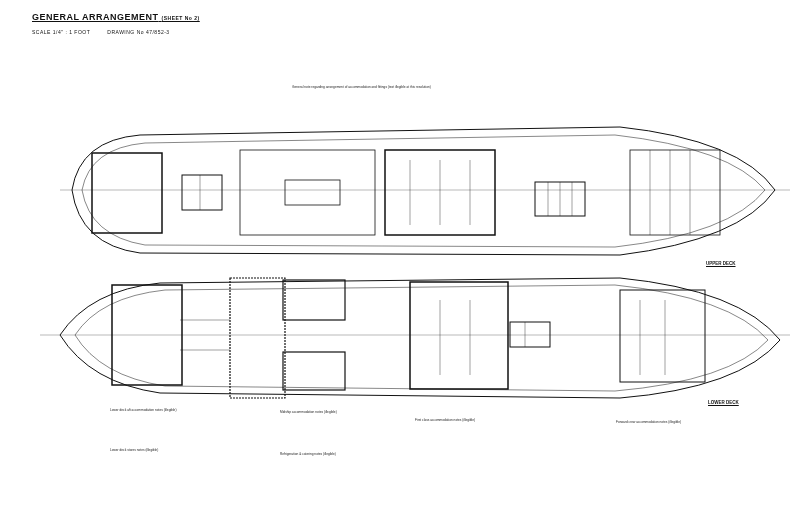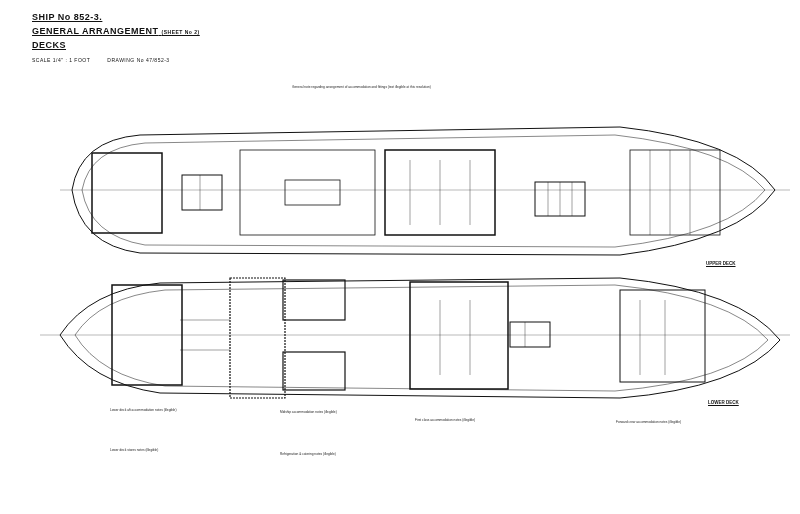--- a/index.html
+++ b/index.html
@@ -8,23 +8,21 @@
   .title-block div { margin-bottom:4px; text-decoration:underline; font-weight:bold; }
   .title-block .sub { font-size:5px; font-weight:normal; display:inline-block; margin-right:14px; }
   .note { position:absolute; font-size:3.2px; line-height:4.2px; color:#222; }
   .deck-label { position:absolute; font-size:4.5px; font-weight:bold; text-decoration:underline; }
   svg { position:absolute; left:0; top:0; }
 </style>
 </head>
 <body>
 
 <div class="title-block">
-  <div>SHIP No 852-3.</div>
   <div><span>GENERAL ARRANGEMENT</span> <span style="font-size:5px">(SHEET No 2)</span></div>
-  <div>DECKS</div>
   <span class="sub">SCALE 1/4" : 1 FOOT</span>
   <span class="sub">DRAWING No 47/852-3</span>
 </div>
 
 <div class="note" style="left:292px;top:85px;width:170px;">General note regarding arrangement of accommodation and fittings (text illegible at this resolution)</div>
 
 <svg width="800" height="514">
   <g stroke="#111" fill="none" stroke-width="1">
 
     <path d="M72,190 Q80,140 140,135 L620,127 Q740,140 775,190 Q740,240 620,255 L140,253 Q80,245 72,190 Z"></path>

